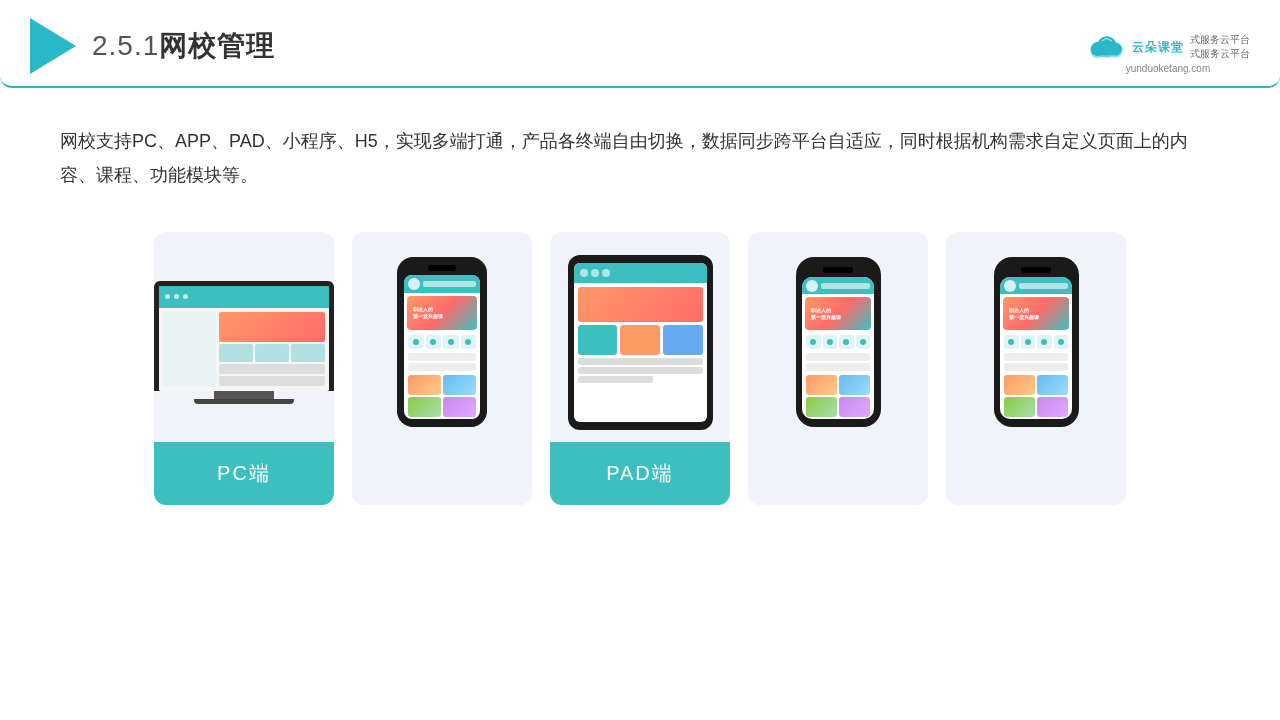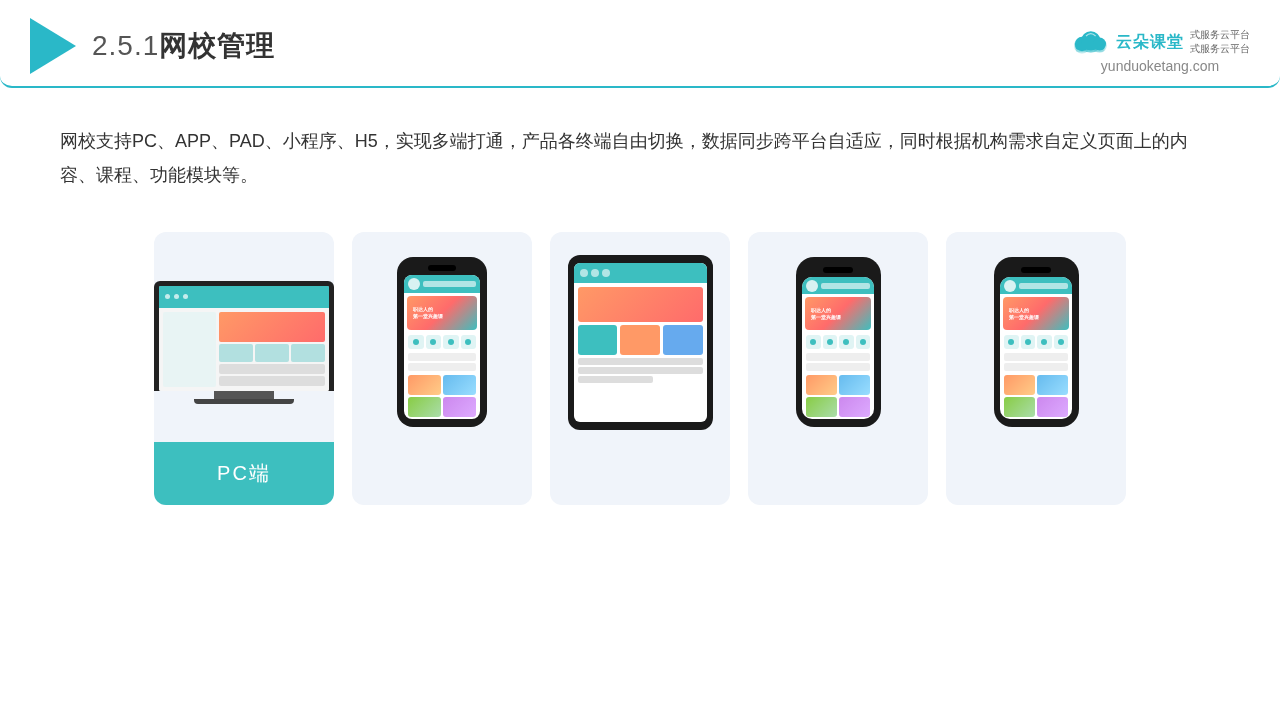--- a/index.html
+++ b/index.html
@@ -46,27 +46,27 @@
     .brand-logo {
       display: flex;
       align-items: center;
       gap: 6px;
     }
     .cloud-icon {
       width: 40px;
       height: 28px;
     }
     .brand-name {
-      font-size: 16px;
+      font-size: 12px;
       color: #2ab8c8;
       font-weight: bold;
       letter-spacing: 1px;
     }
     .brand-domain {
-      font-size: 14px;
+      font-size: 10px;
       color: #888;
       margin-top: 2px;
     }
     .brand-slogan {
       font-size: 10px;
       color: #666;
       text-align: right;
       line-height: 1.4;
     }
 
@@ -568,20 +568,21 @@
                   <div class="tablet-row"></div>
                   <div class="tablet-row"></div>
                   <div class="tablet-row-short"></div>
                 </div>
               </div>
             </div>
           </div>
         </div>
       </div>
     </div>
+    <div class="card-label">PAD端</div>
   </div>
 
   <div class="card">
     <div class="card-image-area">
       <div class="small-phone-mockup">
         <div class="small-phone-body">
           <div class="small-phone-notch"></div>
           <div class="small-phone-screen">
             <div class="phone-screen-content">
               <div class="phone-top-bar">

